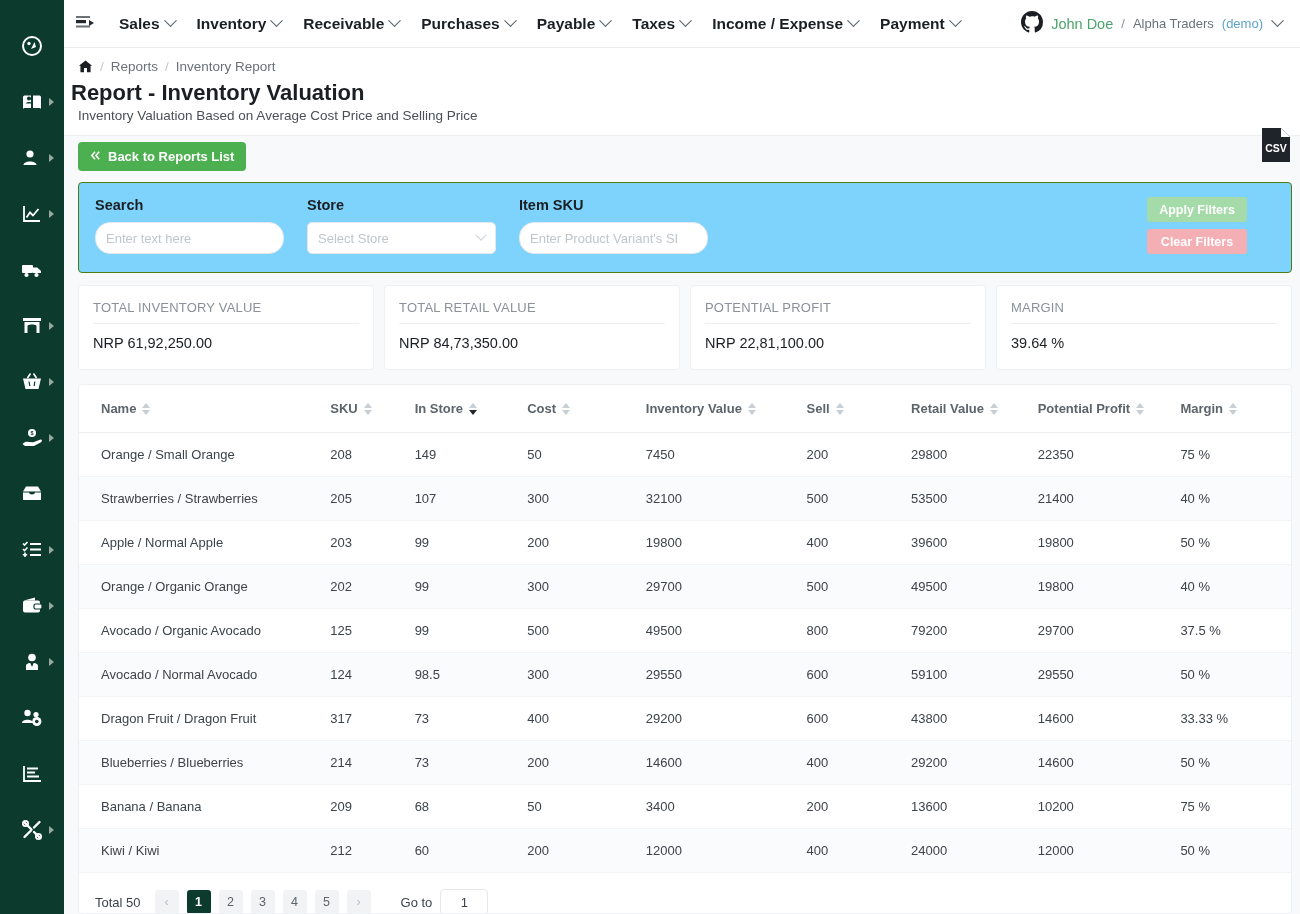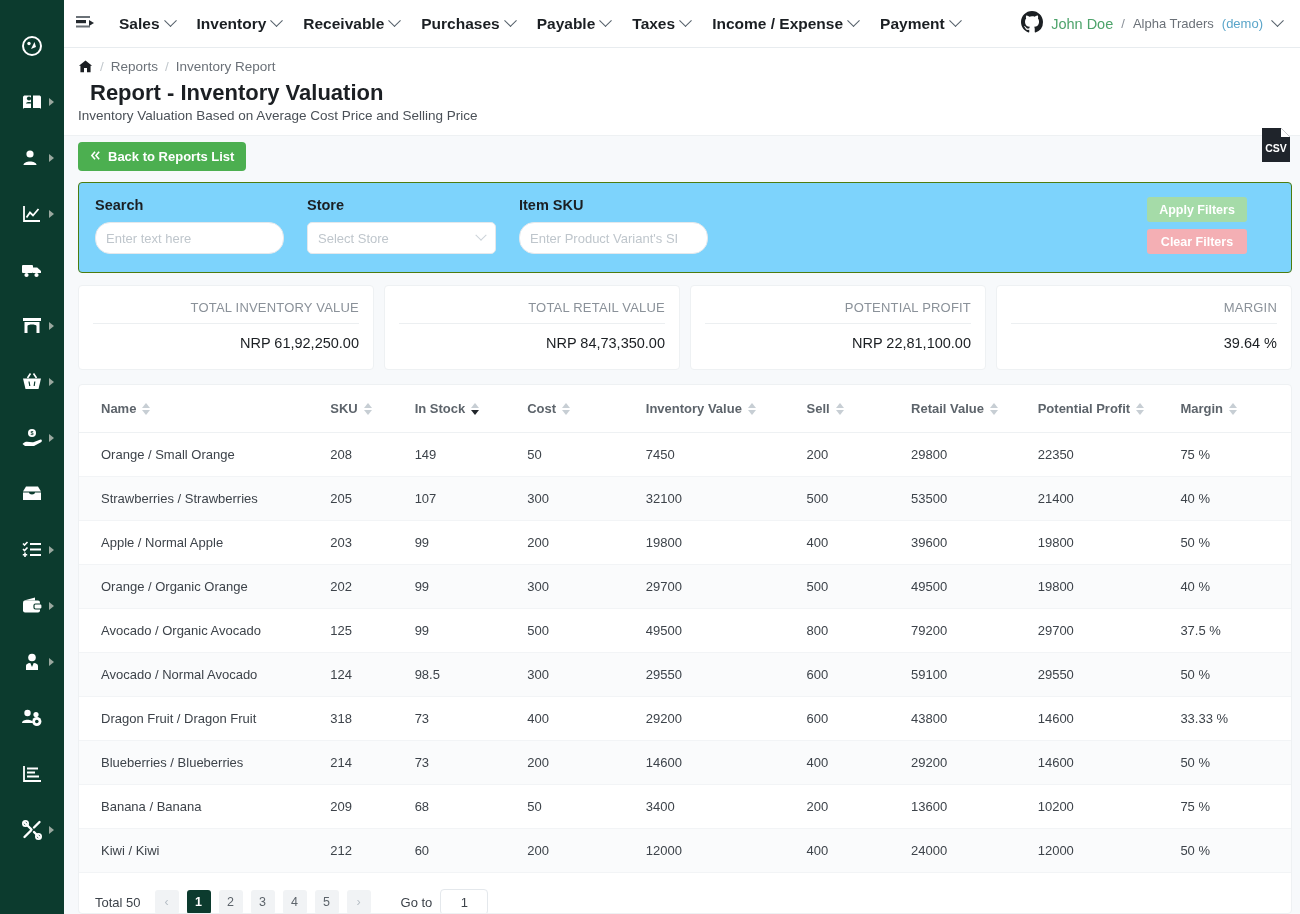--- a/index.html
+++ b/index.html
@@ -76,21 +76,21 @@
 
   
   #pagehead { background:#ffffff; padding: 11px 0 0 0; }
   #breadcrumb {
     display:flex; align-items:center; gap:7px;
     padding-left: 14px; font-size: 13.5px; color: #6b7178;
   }
   #breadcrumb .crumb { cursor:pointer; }
   #breadcrumb .slash { color:#c2c8cd; }
   #title {
-    padding-left: 26px; margin-top: 6px;
+    padding-left: 7px; margin-top: 6px;
     font-size: 22px; font-weight: bold; color:#1b1f23;
   }
   #subtitle {
     padding-left: 14px; margin-top: 2px;
     font-size: 13.5px; color:#4a5057;
   }
   #headrule { margin-top: 12px; border-bottom:1px solid #eef1f3; }
 
   
   #actionbar {
@@ -155,21 +155,21 @@
     width: 100px; height: 25px;
     border:none; border-radius:3px;
     color:#fff; font-size:12.5px; font-weight:bold;
     cursor:pointer;
     font-family:"Liberation Sans", sans-serif;
   }
   #apply-btn { background:#a5dba8; }
   #clear-btn { background:#f4afb4; }
 
   
-  #stats { display:flex; gap: 10px; margin: 12px 8px 0 14px; text-align: right; }
+  #stats { display:flex; gap: 10px; margin: 12px 8px 0 14px; }
   .stat {
     flex:1; background:#ffffff;
     border:1px solid #eef1f3; border-radius:4px;
     padding: 14px 14px 18px 14px;
     min-height: 82px;
   }
   .stat-label {
     font-size: 13px; color:#8a9199; letter-spacing:.2px;
     padding-bottom: 8px;
     border-bottom: 1px solid #eceff1;
@@ -549,21 +549,21 @@
                 </span>
               </span></th>
             <th class="c-sku"><span class="hwrap">
                 <span>SKU</span>
                 <span class="sorter">
                   <i class="up"></i>
                   <i class="down"></i>
                 </span>
               </span></th>
             <th class="c-stock"><span class="hwrap">
-                <span>In Stock</span>
+                <span>In Store</span>
                 <span class="sorter desc">
                   <i class="up"></i>
                   <i class="down"></i>
                 </span>
               </span></th>
             <th class="c-cost"><span class="hwrap">
                 <span>Cost</span>
                 <span class="sorter">
                   <i class="up"></i>
                   <i class="down"></i>
@@ -668,21 +668,21 @@
             <td class="c-stock">98.5</td>
             <td class="c-cost">300</td>
             <td class="c-inv">29550</td>
             <td class="c-sell">600</td>
             <td class="c-retail">59100</td>
             <td class="c-profit">29550</td>
             <td class="c-margin">50 %</td>
           </tr>
           <tr>
             <td class="c-name">Dragon Fruit / Dragon Fruit</td>
-            <td class="c-sku">318</td>
+            <td class="c-sku">317</td>
             <td class="c-stock">73</td>
             <td class="c-cost">400</td>
             <td class="c-inv">29200</td>
             <td class="c-sell">600</td>
             <td class="c-retail">43800</td>
             <td class="c-profit">14600</td>
             <td class="c-margin">33.33 %</td>
           </tr>
           <tr>
             <td class="c-name">Blueberries / Blueberries</td>

